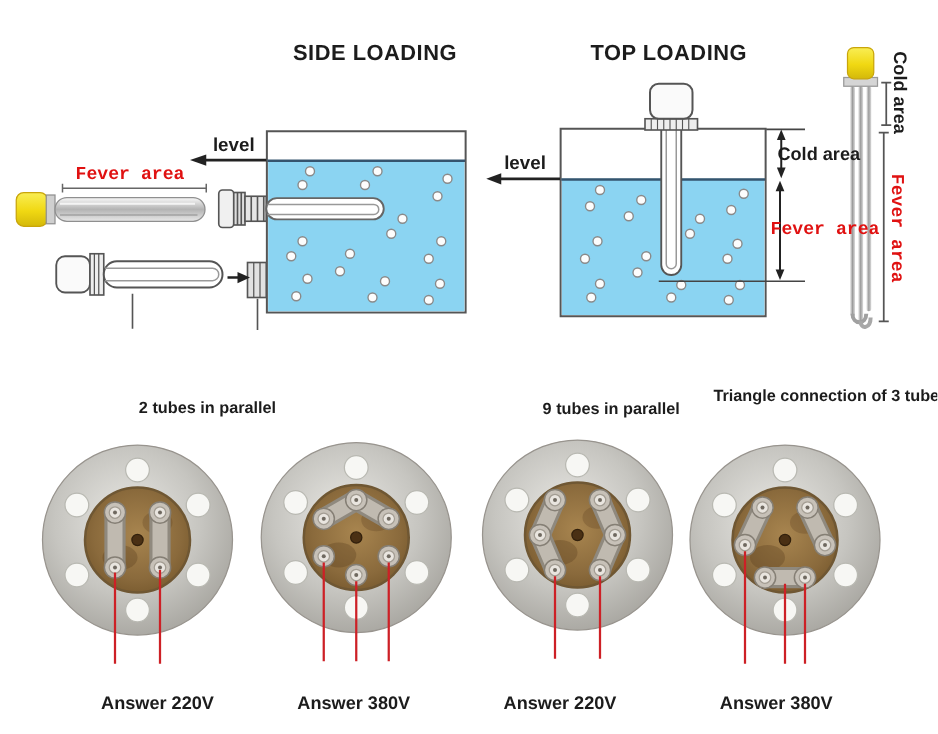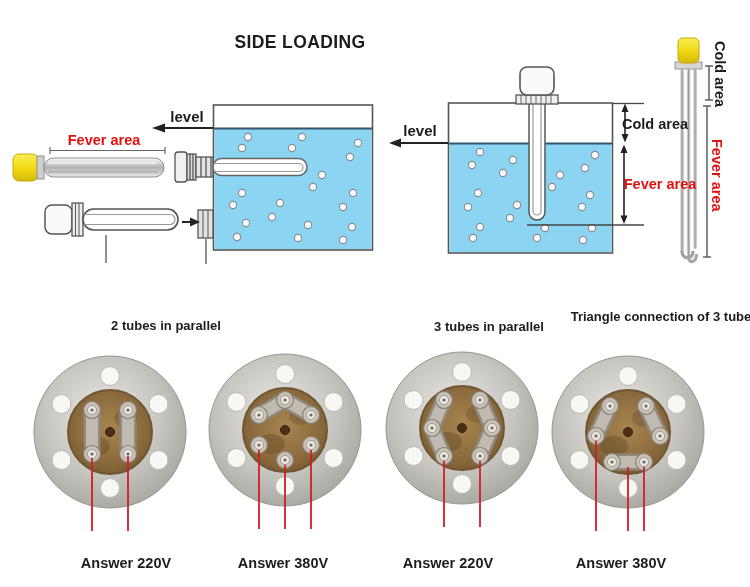--- a/index.html
+++ b/index.html
@@ -8,21 +8,21 @@
   }
   html,body{margin:0;padding:0;background:#fff;}
   .canvas{position:relative;width:750px;height:587px;background:#fff;overflow:hidden;
           font-family:"Liberation Sans",sans-serif;color:var(--ink);}
   svg{display:block;}
   .abs{position:absolute;}
   .lbl{position:absolute;transform:translateX(-50%);font-weight:bold;white-space:nowrap;color:var(--ink);line-height:1.1;}
   .title{font-size:17.5px;letter-spacing:.4px;}
   .level{font-size:15px;}
   .area-lbl{font-size:14.5px;}
-  .red{color:var(--accent-red);}
+  .red{color:var(--accent-red);font-family:Liberation Mono, monospace;}
   .vert{position:absolute;writing-mode:vertical-rl;font-weight:bold;font-size:14.5px;white-space:nowrap;line-height:1;}
   .conn-label{font-size:13px;margin-left:40px;}
   .answer-label{font-size:14.5px;margin-top:20px;}
   .flange-svg{position:absolute;}
   .lnk-o{stroke:#8f897e;stroke-width:17;stroke-linecap:round;}
   .lnk-i{stroke:#c0bab0;stroke-width:12;stroke-linecap:round;}
   .leaders line{stroke:var(--leader-red);stroke-width:1.8;}
   .bubbles circle{fill:#fdfdfd;stroke:#8a8a8a;stroke-width:1.1;}
 </style>
 </head>
@@ -229,30 +229,31 @@
       <line x1="709" y1="66" x2="709" y2="100" stroke="#555" stroke-width="1.4"></line>
       <line x1="705" y1="66" x2="713" y2="66" stroke="#555" stroke-width="1.4"></line>
       <line x1="705" y1="100" x2="713" y2="100" stroke="#555" stroke-width="1.4"></line>
       <line x1="707" y1="106" x2="707" y2="257" stroke="#555" stroke-width="1.4"></line>
       <line x1="703" y1="106" x2="711" y2="106" stroke="#555" stroke-width="1.4"></line>
       <line x1="703" y1="257" x2="711" y2="257" stroke="#555" stroke-width="1.4"></line>
     </g>
   </svg>
 
   <div class="lbl title" style="left:300px;top:33px">SIDE LOADING</div>
+  <div class="lbl title" style="left:535px;top:33px">TOP LOADING</div>
   <div class="lbl level" style="left:187px;top:109px">level</div>
   <div class="lbl level" style="left:420px;top:123px">level</div>
   <div class="lbl area-lbl red" style="left:104px;top:133px">Fever area</div>
   <div class="lbl area-lbl" style="left:655px;top:117px">Cold area</div>
   <div class="lbl area-lbl red" style="left:660px;top:177px">Fever area</div>
   <div class="vert" style="left:712px;top:41px">Cold area</div>
   <div class="vert red" style="left:709px;top:139px">Fever area</div>
 
   <div class="lbl conn-label" style="left:126px;top:319px">2 tubes in parallel</div>
-  <div class="lbl conn-label" style="left:449px;top:320px">3 tubes in parallel</div>
+  <div class="lbl conn-label" style="left:449px;top:320px">9 tubes in parallel</div>
   <div class="lbl conn-label" style="left:621px;top:310px">Triangle connection of 3 tube</div>
 
   <svg class="flange-svg" style="left:30px;top:348px" width="160" height="184" viewBox="0 0 160 184">
     <use href="#flangeBase"></use>
     <g>
       <line class="lnk-o" x1="62" y1="62" x2="62" y2="106"></line>
         <line class="lnk-i" x1="62" y1="62" x2="62" y2="106"></line>
       <line class="lnk-o" x1="98" y1="62" x2="98" y2="106"></line>
         <line class="lnk-i" x1="98" y1="62" x2="98" y2="106"></line>
     </g>

